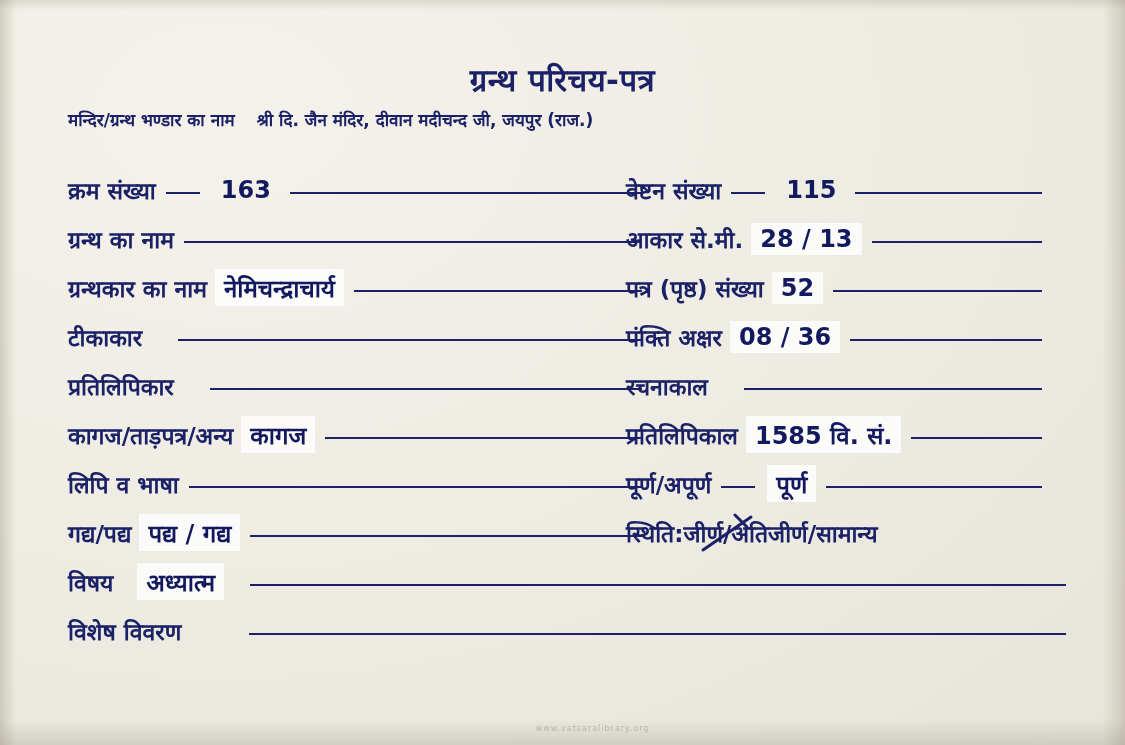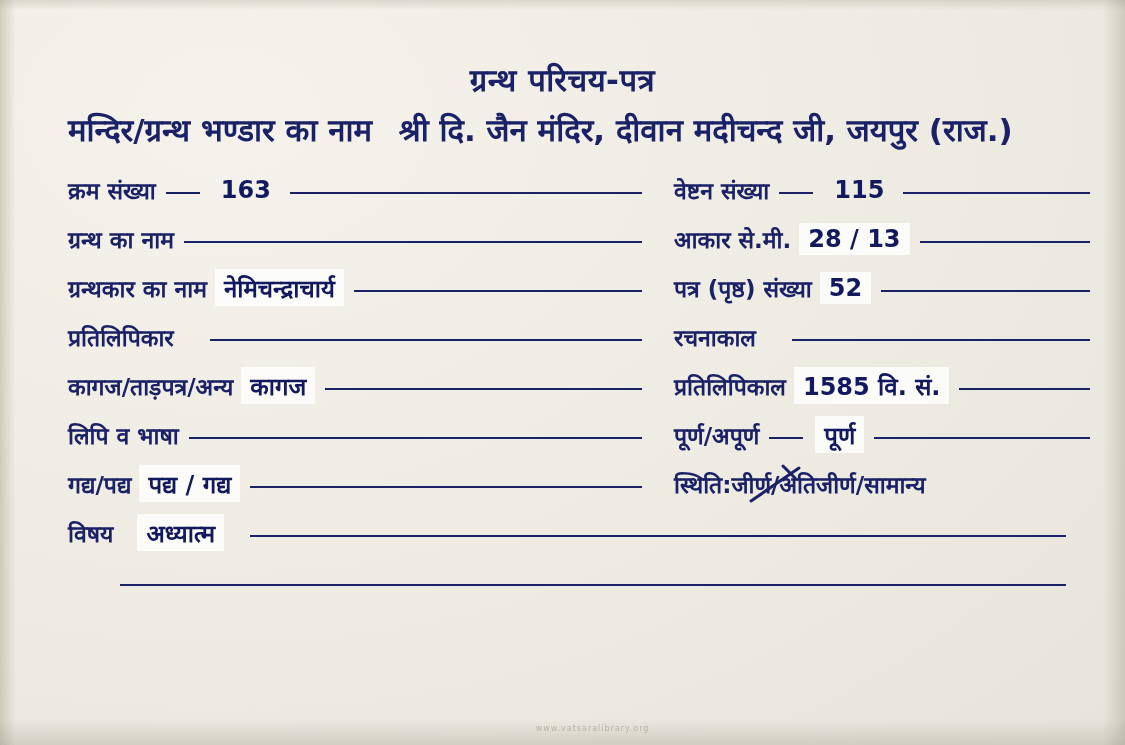--- a/index.html
+++ b/index.html
@@ -53,21 +53,21 @@
     font-weight: 700;
     letter-spacing: 0.5px;
     color: #1b2166;
   }
 
   .org-line {
     position: absolute;
     top: 108px;
     left: 68px;
     width: 1010px;
-    font-size: 31px;
+    font-size: 17px;
     font-weight: 700;
     color: #1b2166;
     white-space: nowrap;
   }
   .org-line .org-label { font-weight: 700; }
   .org-line .org-value {
     font-weight: 700;
     margin-left: 16px;
   }
 
@@ -83,21 +83,21 @@
   }
   .cell {
     position: absolute;
     top: 0;
     height: 49px;
     display: flex;
     align-items: center;
     white-space: nowrap;
   }
   .cell.left  { left: 68px;  width: 578px; }
-  .cell.right { left: 674px; width: 420px; }
+  .cell.right { left: 626px; width: 420px; }
   .cell.full  { left: 68px;  width: 1002px; gap: 16px; }
 
   .label {
     font-size: 23px;
     font-weight: 700;
     color: #1b2166;
     flex: 0 0 auto;
   }
   .value {
     font-size: 24px;
@@ -197,20 +197,32 @@
         <span class="value">नेमिचन्द्राचार्य</span>
         <span class="rule"></span>
       </div>
       <div class="cell right">
         <span class="label">पत्र (पृष्ठ) संख्या</span>
         <span class="value">52</span>
         <span class="rule"></span>
       </div>
     </div>
 
+    <div class="row">
+      <div class="cell left">
+        <span class="label">टीकाकार</span>
+        <span class="value nobg"></span>
+        <span class="rule"></span>
+      </div>
+      <div class="cell right">
+        <span class="label">पंक्ति अक्षर</span>
+        <span class="value">08 / 36</span>
+        <span class="rule"></span>
+      </div>
+    </div>
 
     <div class="row">
       <div class="cell left">
         <span class="label">प्रतिलिपिकार</span>
         <span class="value nobg"></span>
         <span class="rule"></span>
       </div>
       <div class="cell right">
         <span class="label">रचनाकाल</span>
         <span class="value nobg"></span>
@@ -265,20 +277,21 @@
     <div class="row">
       <div class="cell full">
         <span class="label">विषय</span>
         <span class="value">अध्यात्म</span>
         <span class="rule"></span>
       </div>
     </div>
 
     <div class="row">
       <div class="cell full">
+        <span class="label">विशेष विवरण</span>
         <span class="value nobg"></span>
         <span class="rule"></span>
       </div>
     </div>
 
   </div>
 
   <div class="footer-watermark">www.vatsaralibrary.org</div>
 </div>
 

